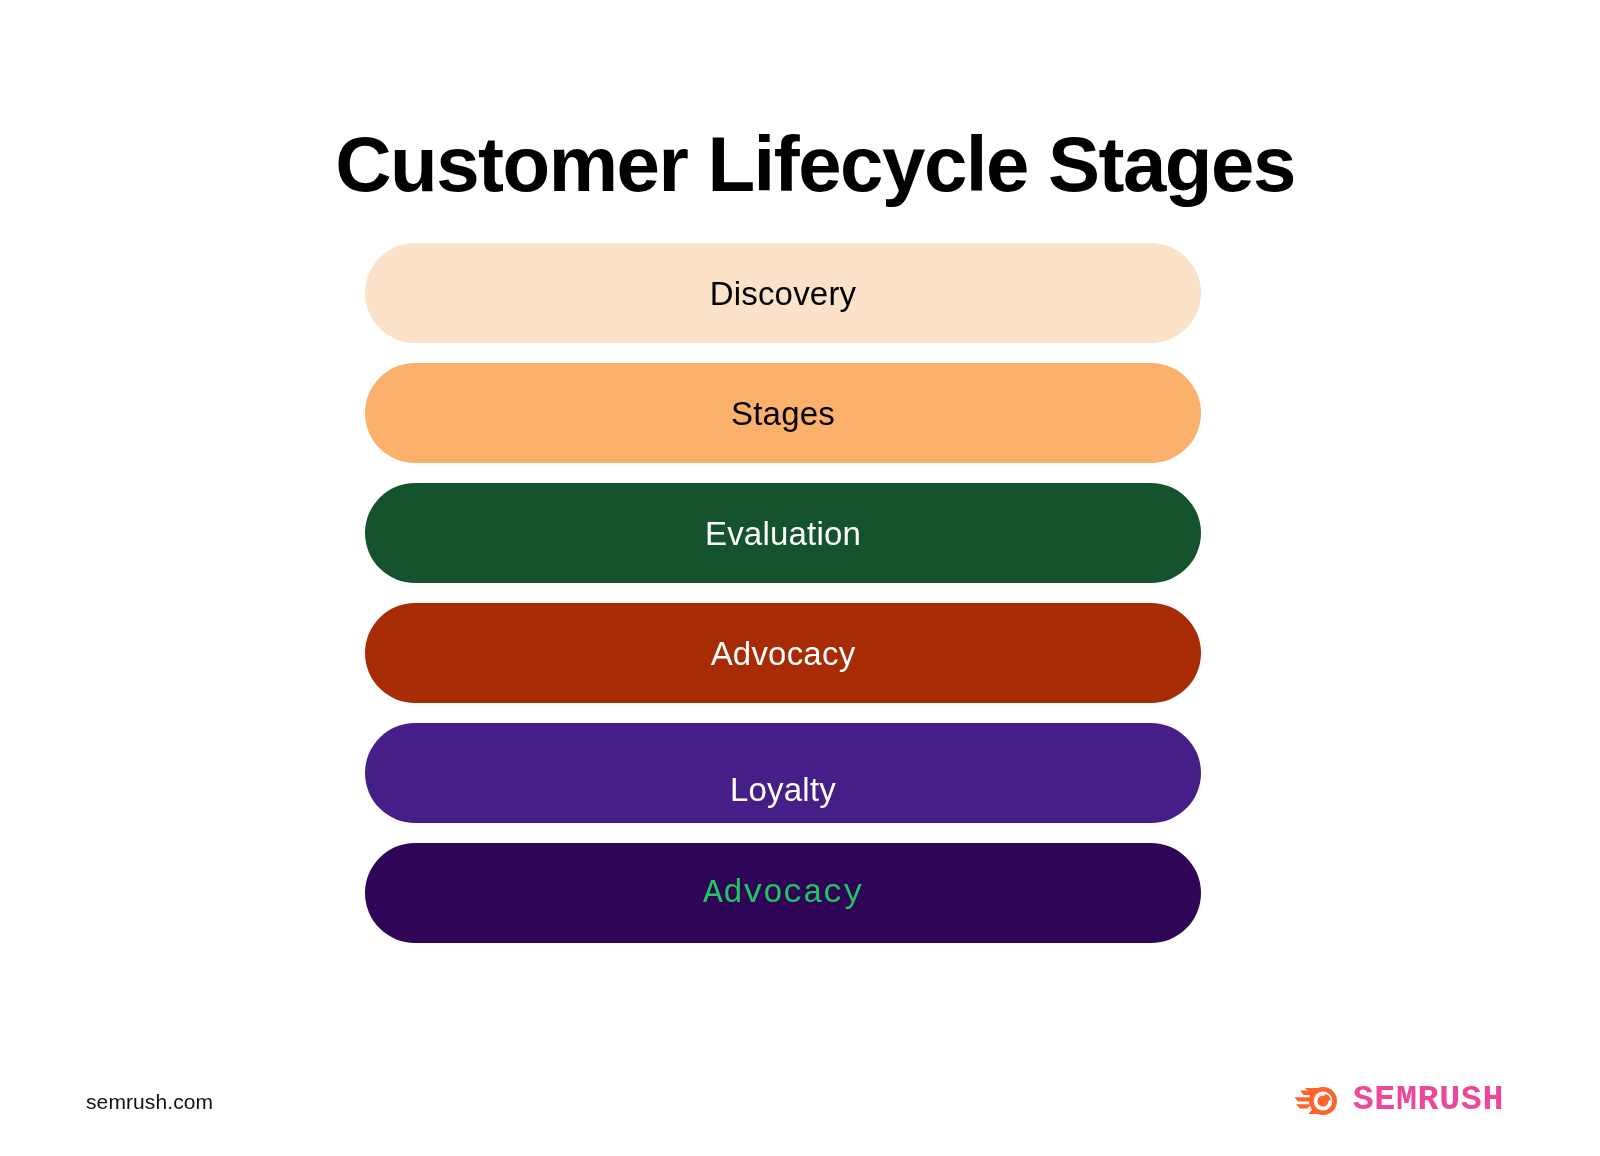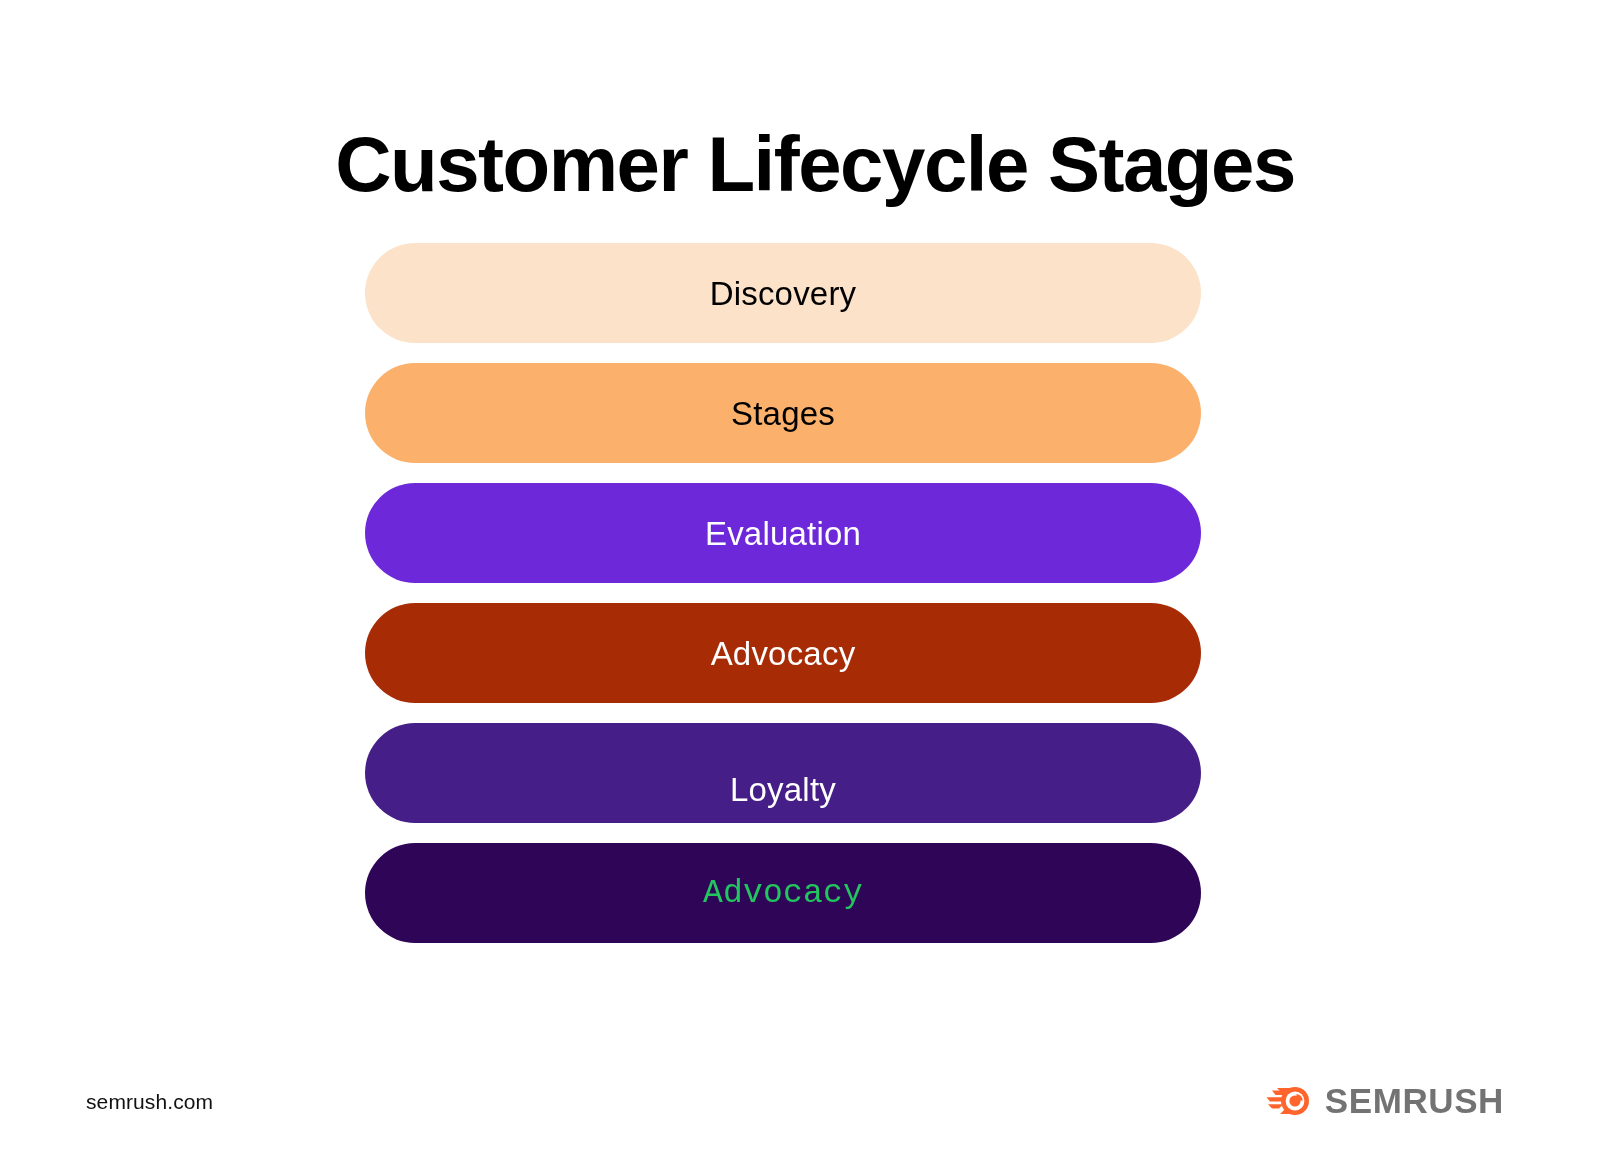--- a/index.html
+++ b/index.html
@@ -87,45 +87,45 @@
     display: flex;
     align-items: center;
     gap: 13px;
   }
   .brand-mark {
     width: 46px;
     height: 34px;
     display: block;
   }
   .brand-word {
-    font-family: Liberation Sans, sans-serif;
+    font-family: Liberation Mono, monospace;
     font-size: 35px;
     font-weight: 700;
     letter-spacing: 0.6px;
-    color: #737373;
+    color: #ec4899;
     line-height: 1;
   }
 </style>
 </head>
 <body>
 
 <div id="page-root">
 
   <div class="title-wrap">
     <h1 class="title">Customer Lifecycle Stages</h1>
   </div>
 
   <div class="stages" id="stages">
       <div class="stage-bar" style="background: rgb(251, 226, 200);">
         <span class="stage-label" style="color: rgb(0, 0, 0);">Discovery</span>
       </div>
       <div class="stage-bar" style="background: rgb(251, 177, 107);">
         <span class="stage-label" style="color: rgb(0, 0, 0);">Stages</span>
       </div>
-      <div class="stage-bar" style="background: #6d28d9;">
+      <div class="stage-bar" style="background: #14532d;">
         <span class="stage-label" style="color: rgb(255, 255, 255);">Evaluation</span>
       </div>
       <div class="stage-bar" style="background: rgb(167, 43, 5);">
         <span class="stage-label" style="color: rgb(255, 255, 255);">Advocacy</span>
       </div>
       <div class="stage-bar" style="background: rgb(70, 30, 135);">
         <span class="stage-label" style="color: rgb(255, 255, 255); margin-top: 32px;">Loyalty</span>
       </div>
       <div class="stage-bar" style="background: rgb(46, 5, 87);">
         <span class="stage-label" style="color: #22c55e; font-family: Liberation Mono, monospace;">Advocacy</span>

